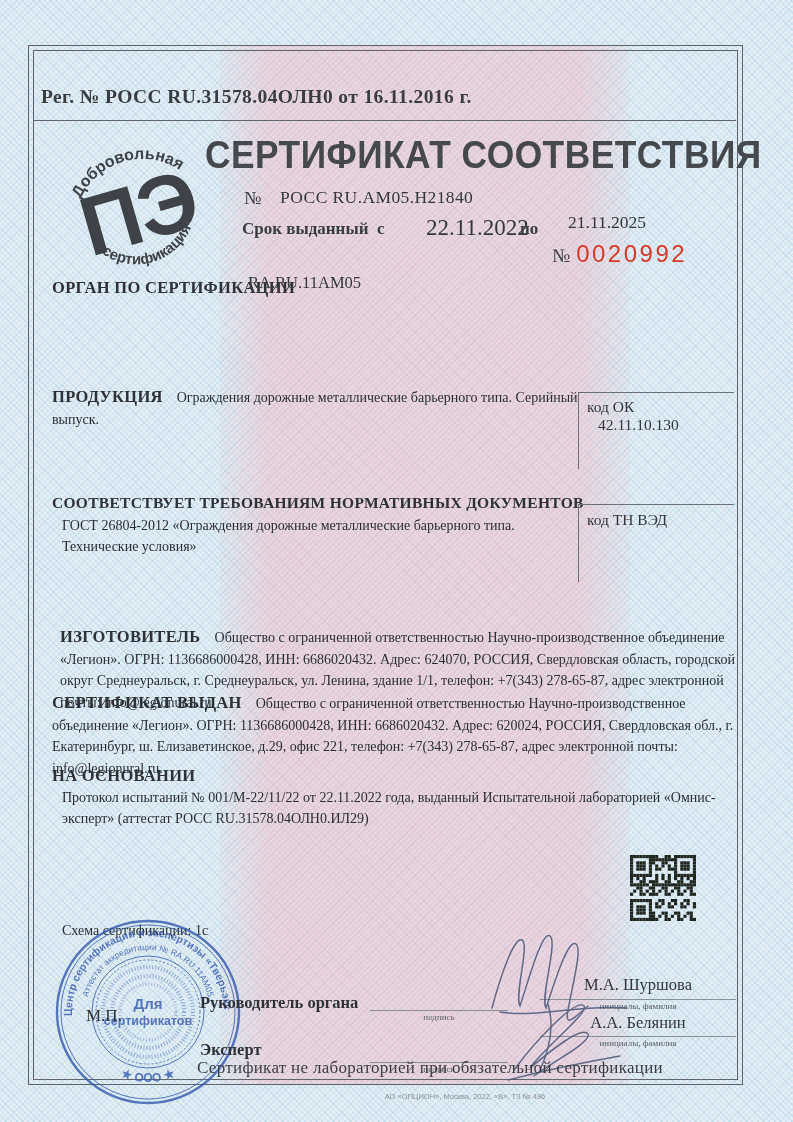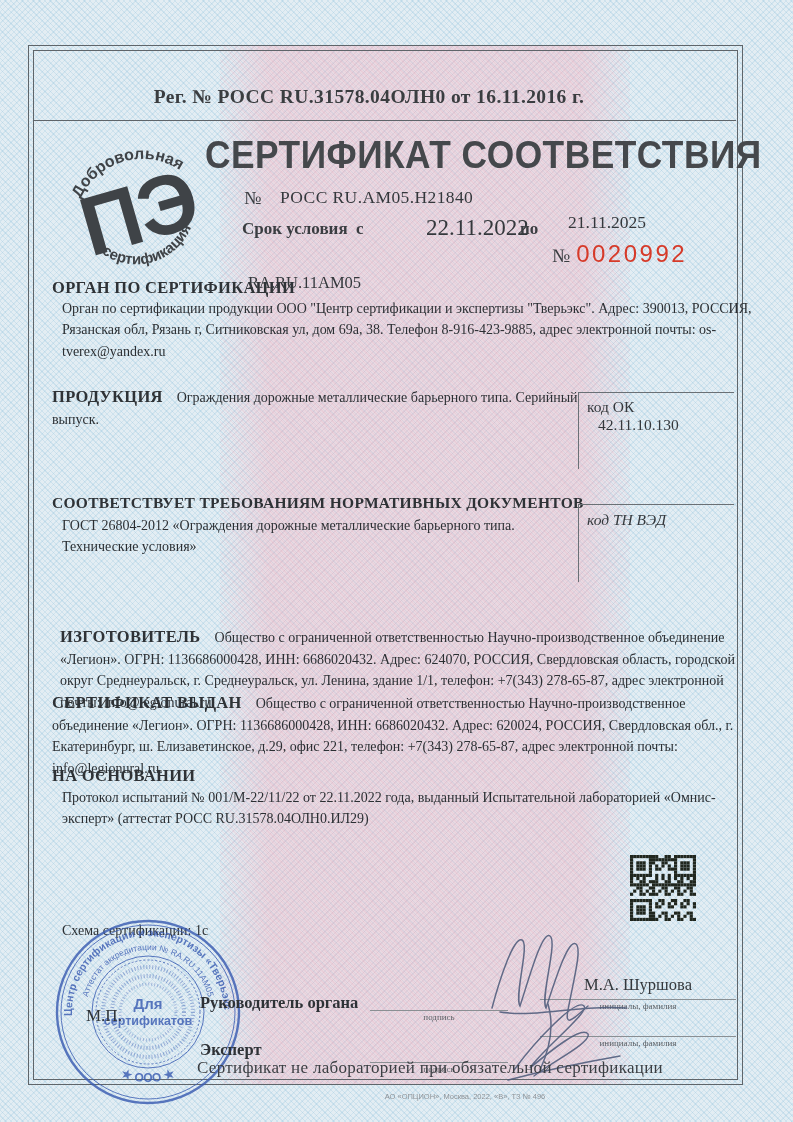--- a/index.html
+++ b/index.html
@@ -14,21 +14,21 @@
     background:
       repeating-linear-gradient(45deg, rgba(228,128,152,.10) 0 1px, transparent 1px 4px),
       repeating-linear-gradient(135deg, rgba(228,128,152,.09) 0 1px, transparent 1px 4px),
       linear-gradient(90deg, rgba(243,185,198,0) 0%, rgba(243,185,198,.40) 12%, rgba(243,185,198,.40) 88%, rgba(243,185,198,0) 100%);
   }
   .frame-outer{position:absolute;left:28px;top:45px;width:713px;height:1038px;border:1.5px solid #5f656a;}
   .frame-inner{position:absolute;inset:4px;border:1.5px solid #5f656a;}
   .abs{position:absolute;}
   .serif{font-family:"Liberation Serif",serif;}
   .header-line1{left:40px;top:56px;width:690px;text-align:center;font-weight:bold;font-size:20.5px;letter-spacing:.4px;color:#3a3d40;}
-  .header-line2{left:24px;top:86px;width:690px;text-align:center;font-weight:bold;font-size:19.5px;letter-spacing:.4px;color:#3a3d40;}
+  .header-line2{left:41px;top:86px;width:690px;font-weight:bold;font-size:19.5px;letter-spacing:.4px;color:#3a3d40;}
   .header-rule{left:33px;top:120px;width:703px;height:0;border-top:1.6px solid #5f656a;}
   .doc-title{left:205px;top:134px;font-family:"Liberation Sans",sans-serif;font-weight:700;font-size:38px;color:#45484c;letter-spacing:.5px;transform:scaleX(.93);transform-origin:left;white-space:nowrap;}
   .cert-no-label{left:244px;top:188px;font-size:18px;color:#3a3d41;}
   .cert-no-value{left:280px;top:187px;font-size:17.5px;color:#34383c;letter-spacing:.4px;}
   .validity-label{left:242px;top:219px;font-size:17px;font-weight:bold;color:#3a3d41;white-space:pre-wrap;}
   .date-from{left:426px;top:215px;font-size:23px;color:#34383c;}
   .po-label{left:520px;top:219px;font-size:17px;font-weight:bold;color:#3a3d41;}
   .date-to{left:568px;top:212px;font-size:17.5px;color:#34383c;text-align:right;}
   .blank-no{left:552px;top:240px;font-size:19px;color:#3a3d41;}
   .blank-no .digits{font-family:Liberation Sans, sans-serif;font-size:24px;color:#d63a29;letter-spacing:2.5px;margin-left:6px;}
@@ -41,21 +41,21 @@
   .inline-label{font-weight:bold;font-size:16.5px;letter-spacing:.3px;color:#2e3236;margin-right:14px;}
   .codebox-line{border-top:1.4px solid #6a7075;}
   .okbox-top{left:578px;top:392px;width:156px;}
   .okbox-left{left:578px;top:392px;width:0;height:77px;border-left:1.4px solid #6a7075;}
   .ok-label{left:587px;top:398px;font-size:15.5px;color:#34383c;}
   .ok-value{left:598px;top:416px;font-size:15.5px;color:#34383c;text-align:center;}
   .compl-label{left:52px;top:494px;font-size:15.5px;}
   .compl-text{left:62px;top:515px;width:512px;}
   .tnbox-top{left:578px;top:504px;width:156px;}
   .tnbox-left{left:578px;top:504px;width:0;height:78px;border-left:1.4px solid #6a7075;}
-  .tn-label{left:587px;top:511px;font-size:15.5px;color:#34383c;font-style:italic;}
+  .tn-label{left:587px;top:511px;font-size:15.5px;color:#34383c;}
   .manuf-par{left:52px;top:616px;width:700px;}
   .issued-par{left:52px;top:690px;width:700px;}
   .basis-label{left:52px;top:766px;}
   .basis-text{left:62px;top:787px;width:684px;}
   .addinfo-label{left:52px;top:902px;font-size:15.5px;}
   .addinfo-text{left:62px;top:923px;font-size:14px;color:#2b2f33;}
   .qr{left:630px;top:855px;width:66px;height:66px;}
   .qr svg{display:block;}
   .qr g{fill:#20261e;}
   .mp-text{left:86px;top:1006px;font-size:17px;color:#2f3337;}
@@ -97,31 +97,30 @@
       <text font-size="16" font-weight="bold"><textPath href="#logoArcTop" startOffset="50%" text-anchor="middle">Добровольная</textPath></text>
       <text x="85" y="112" font-size="84" font-weight="bold" text-anchor="middle" letter-spacing="-2">ПЭ</text>
       <text font-size="15" font-weight="bold"><textPath href="#logoArcBottom" startOffset="50%" text-anchor="middle">сертификация</textPath></text>
     </g>
   </svg>
 
   <div class="abs doc-title">СЕРТИФИКАТ СООТВЕТСТВИЯ</div>
 
   <div class="abs cert-no-label serif">№</div>
   <div class="abs cert-no-value serif">РОСС RU.AM05.H21840</div>
-  <div class="abs validity-label serif">Срок условия  с</div>
+  <div class="abs validity-label serif">Срок выданный  с</div>
   <div class="abs date-from serif">22.11.2022</div>
   <div class="abs po-label serif">по</div>
   <div class="abs date-to serif">21.11.2025</div>
   <div class="abs blank-no serif">
     <span>№</span><span class="digits">0020992</span>
   </div>
 
   <div class="abs sec-label org-label">ОРГАН ПО СЕРТИФИКАЦИИ</div>
   <div class="abs org-code serif">RA.RU.11AM05</div>
-  <div class="abs body-text org-text">Орган по сертификации продукции ООО "Центр сертификации и экспертизы "Тверьэкс". Адрес: 390013, РОССИЯ, Рязанская обл, Рязань г, Ситниковская ул, дом 69а, 38. Телефон 8-916-423-9885, адрес электронной почты: os-tverex@yandex.ru</div>
 
   <p class="abs body-text product-par" style="margin:0">
     <span class="inline-label">ПРОДУКЦИЯ</span><span>Ограждения дорожные металлические барьерного типа. Серийный выпуск.</span>
   </p>
   <div class="abs codebox-line okbox-top"></div>
   <div class="abs okbox-left"></div>
   <div class="abs ok-label serif">код ОК</div>
   <div class="abs ok-value serif">42.11.10.130</div>
 
   <div class="abs sec-label compl-label">СООТВЕТСТВУЕТ ТРЕБОВАНИЯМ НОРМАТИВНЫХ ДОКУМЕНТОВ</div>
@@ -415,20 +414,21 @@
   <div class="abs head-label">Руководитель органа</div>
   <div class="abs sig-line sig1-line"></div>
   <div class="abs sig1-cap">подпись</div>
   <div class="abs name1 serif">М.А. Шуршова</div>
   <div class="abs sig-line name1-line"></div>
   <div class="abs name1-cap">инициалы, фамилия</div>
 
   <div class="abs expert-label">Эксперт</div>
   <div class="abs sig-line sig2-line"></div>
   <div class="abs sig2-cap">подпись</div>
+  <div class="abs name2 serif">А.А. Белянин</div>
   <div class="abs sig-line name2-line"></div>
   <div class="abs name2-cap">инициалы, фамилия</div>
 
   <svg class="abs sig-scribble" viewBox="0 0 240 165">
     <g fill="none" stroke="#4a5878" stroke-width="1.5" opacity=".85" stroke-linecap="round">
       <path d="M62,88 C70,58 84,16 92,20 C100,24 84,76 90,86 C98,62 112,10 120,16 C128,22 110,78 116,88 C124,64 138,18 146,24 C152,29 144,58 138,90 C134,110 146,96 158,86"></path>
       <path d="M70,92 C110,98 150,84 196,88"></path>
       <path d="M118,84 C124,104 120,128 110,150"></path>
       <path d="M84,150 C106,120 146,78 154,86 C160,92 110,132 100,148 C124,128 152,106 158,114 C162,122 122,142 104,156"></path>
       <path d="M78,160 C116,150 156,142 190,136"></path>

